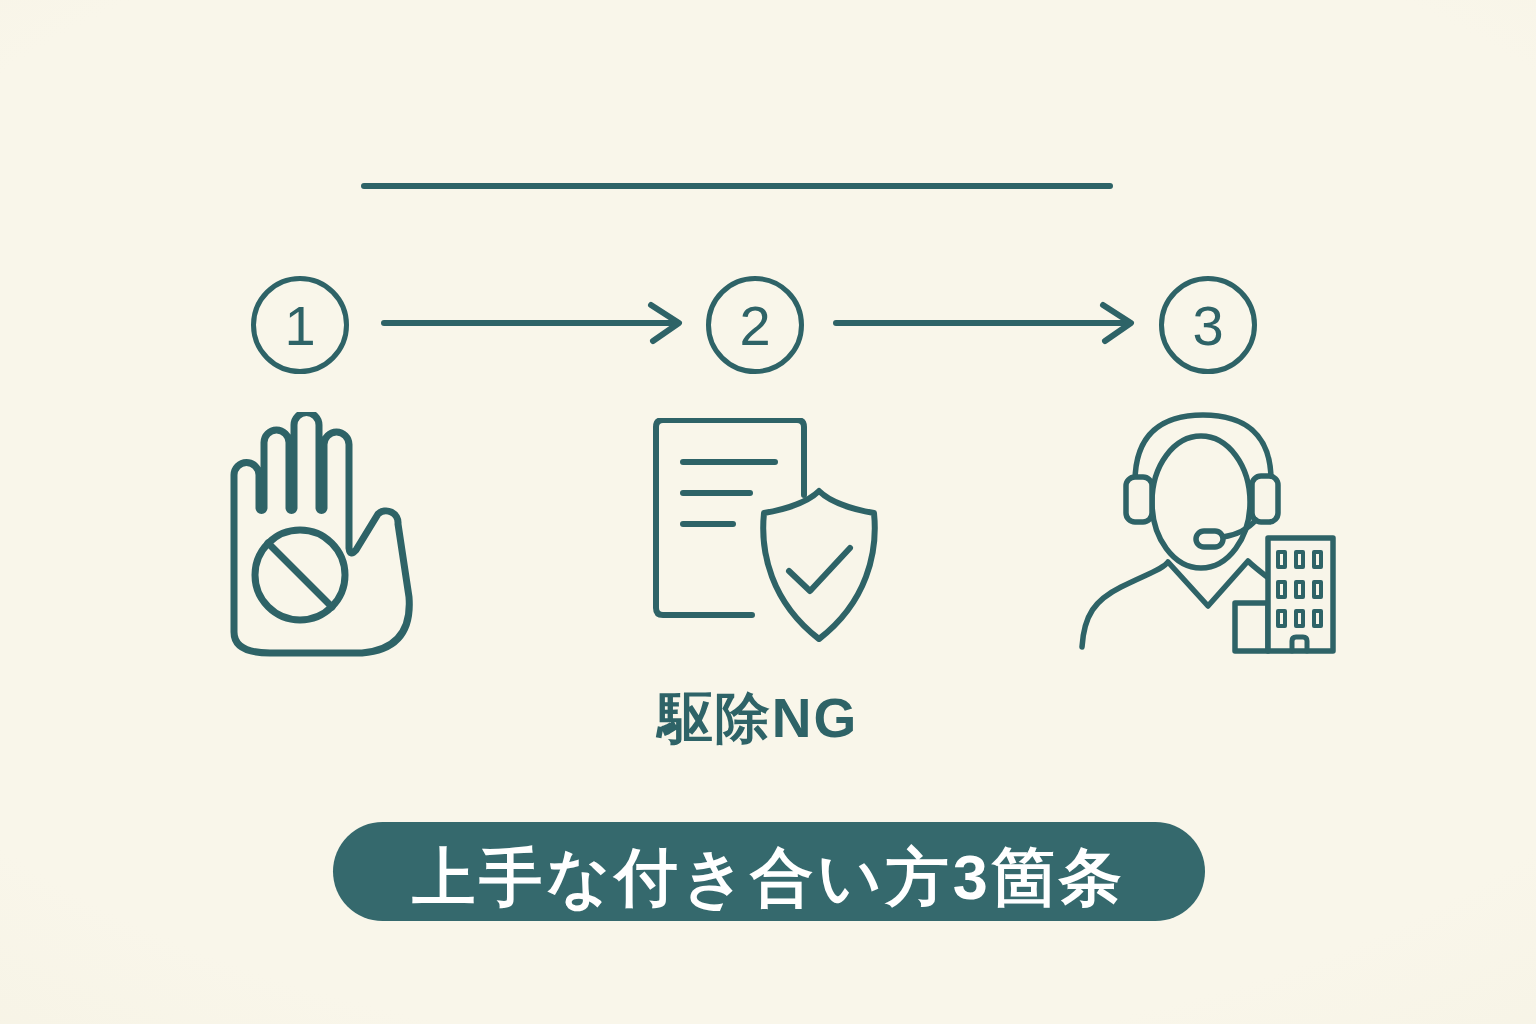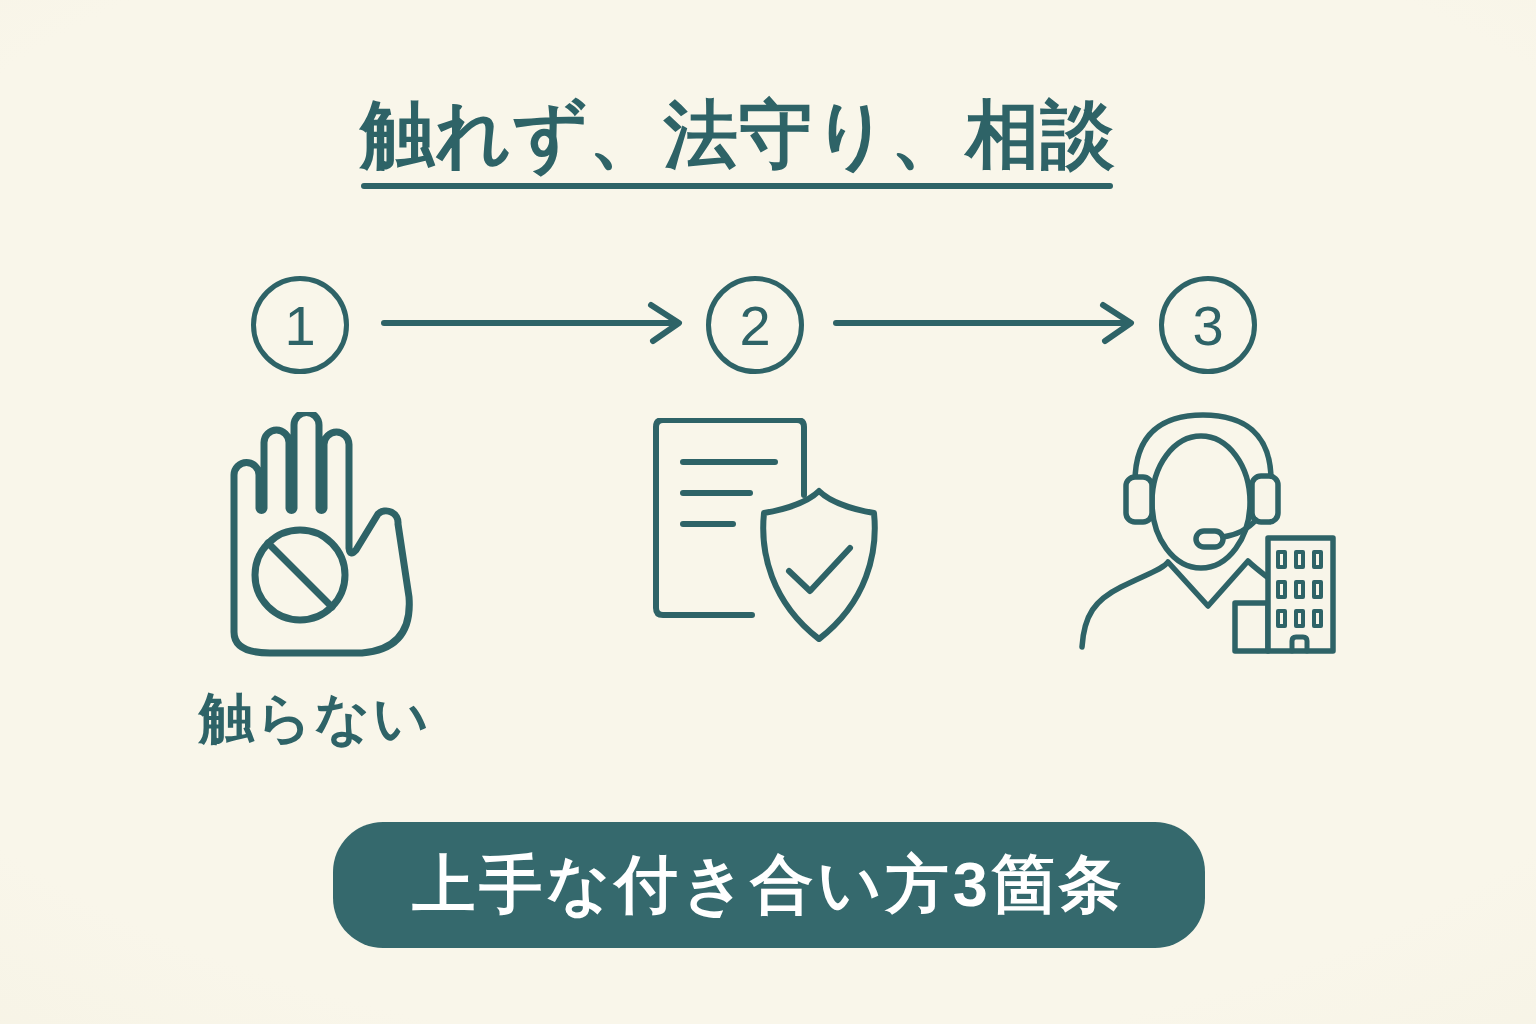--- a/index.html
+++ b/index.html
@@ -81,41 +81,40 @@
     white-space: nowrap;
   }
   .l1 { left: 115px; }
   .l2 { left: 558px; }
   .l3 { left: 1015px; }
   .banner {
     position: absolute;
     left: 333px;
     top: 822px;
     width: 872px;
-    height: 126px;
+    height: 99px;
     border-radius: 50px;
     background: var(--banner, #35696d);
     display: flex;
-    align-items: center;
+    align-items: flex-end;
     justify-content: center;
   }
   .banner span {
     color: var(--banner-text, #ffffff);
     font-size: 63px;
     font-weight: 700;
     letter-spacing: 4px;
     white-space: nowrap;
   }
 </style>
 </head>
 <body>
 
 <div class="canvas" style="--bg: #f9f6ea; --ink: #2e6367; --banner: #35696d; --banner-text: #ffffff;">
 
-  <div class="title">触れず、法守り、相談</div>
   <div class="title-underline"></div>
 
   <div class="step-circle c1">
     <span>1</span>
   </div>
   <svg class="arrow a1" width="310" height="44" viewBox="0 0 310 44">
     <line class="stroke" stroke-width="6" x1="4" y1="22" x2="296" y2="22"></line>
     <path class="stroke" stroke-width="6" d="M271,4 L299,22 L273,40"></path>
   </svg>
   <div class="step-circle c2">
@@ -182,19 +181,19 @@
       <rect class="stroke" stroke-width="4" x="203" y="179" width="7" height="15"></rect>
       <rect class="stroke" stroke-width="4" x="221" y="179" width="7" height="15"></rect>
       <rect class="stroke" stroke-width="4" x="239" y="179" width="7" height="15"></rect>
       <rect class="stroke" stroke-width="4" x="203" y="208" width="7" height="15"></rect>
       <rect class="stroke" stroke-width="4" x="221" y="208" width="7" height="15"></rect>
       <rect class="stroke" stroke-width="4" x="239" y="208" width="7" height="15"></rect>
       <path class="stroke" stroke-width="5" d="M217,248 L217,238 Q217,234 221,234 L228,234 Q232,234 232,238 L232,248"></path>
     </svg>
   </div>
 
-  <div class="step-label l1">触らない</div>
+  <div class="step-label l2">駆除NG</div>
 
   <div class="banner">
     <span>上手な付き合い方3箇条</span>
   </div>
 
 </div>
 
 </body></html>

